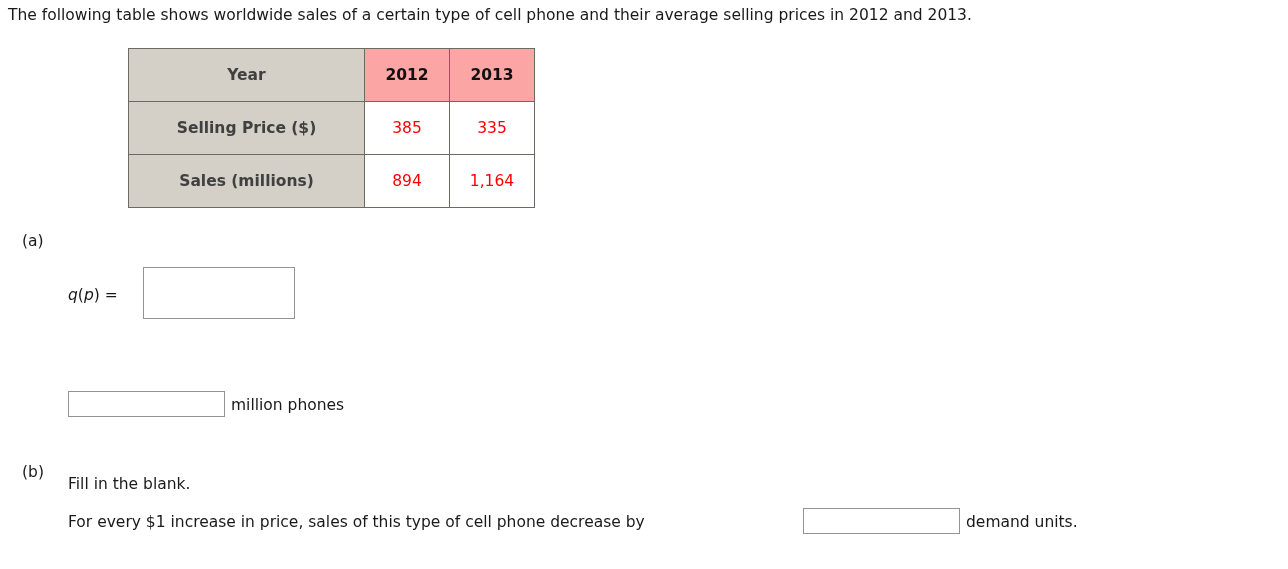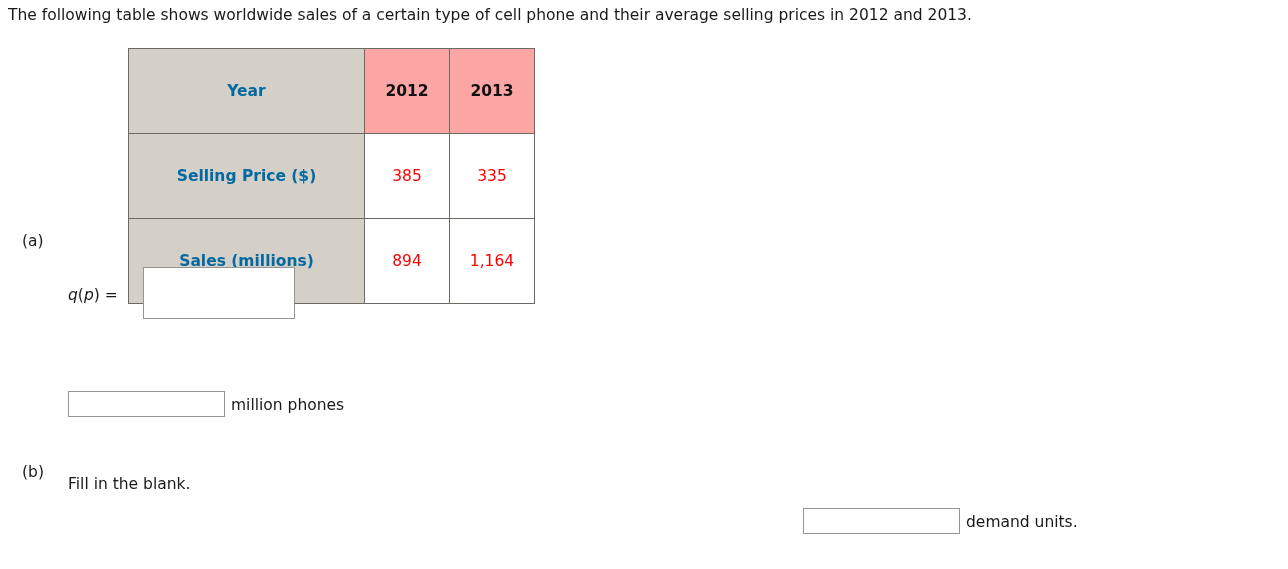--- a/index.html
+++ b/index.html
@@ -43,23 +43,23 @@
     border: 1px solid #6d6a63;
     padding: 0;
     text-align: center;
     vertical-align: middle;
     height: 52px;
     font-size: 15.5px;
   }
   table.data .rowhead {
     background: #d4d0c8;
     font-weight: bold;
-    color: #0369a1;
+    color: #404040;
     width: 207px;
-    padding: 16px 14px;
+    padding: 0 14px;
   }
   table.data .yearhead {
     background: #fca5a5;
     font-weight: bold;
     color: #111111;
     width: 84px;
   }
   table.data .val {
     background: #ffffff;
     color: #ff0000;
@@ -154,18 +154,19 @@
 
 
   <input type="text" class="answerbox" id="predict-input" value="" style="">
 
   <div class="qtext" id="predict-units">million phones</div>
 
   <div class="qlabel" id="part-b-label">(b)</div>
 
   <div class="qtext" id="part-b-text">Fill in the blank.</div>
 
+  <div class="qtext" id="blank-text-1">For every $1 increase in price, sales of this type of cell phone decrease by</div>
 
   <input type="text" class="answerbox" id="blank-input" value="" style="">
 
   <div class="qtext" id="blank-text-2">demand units.</div>
 
 </div>
 
 </body></html>

